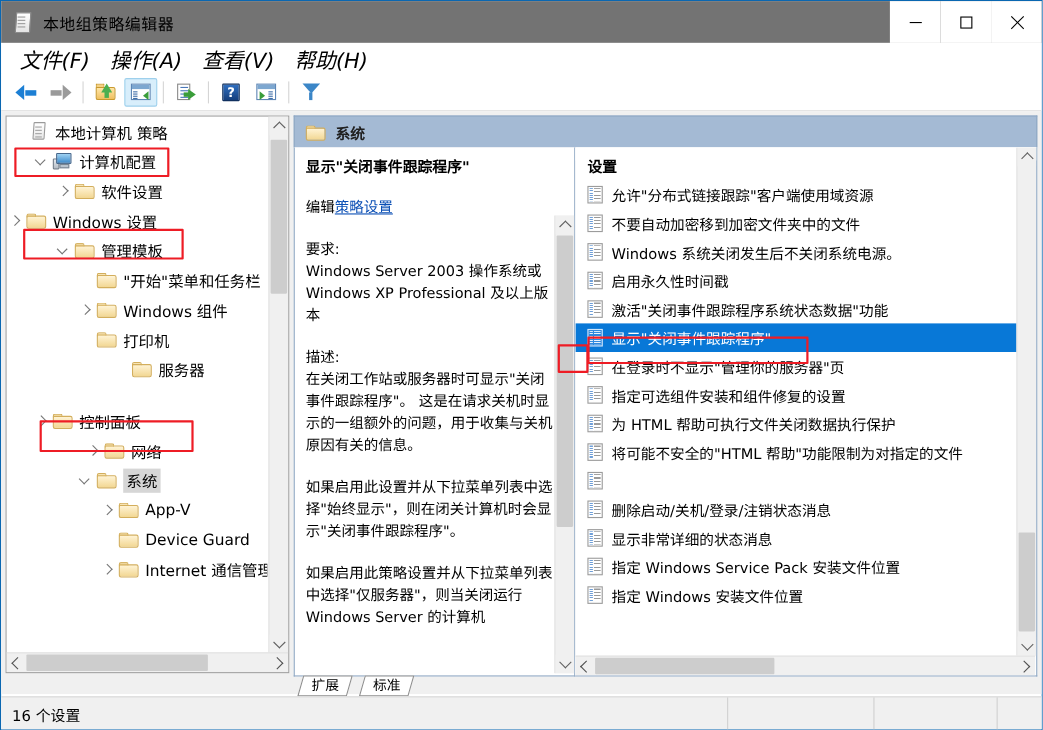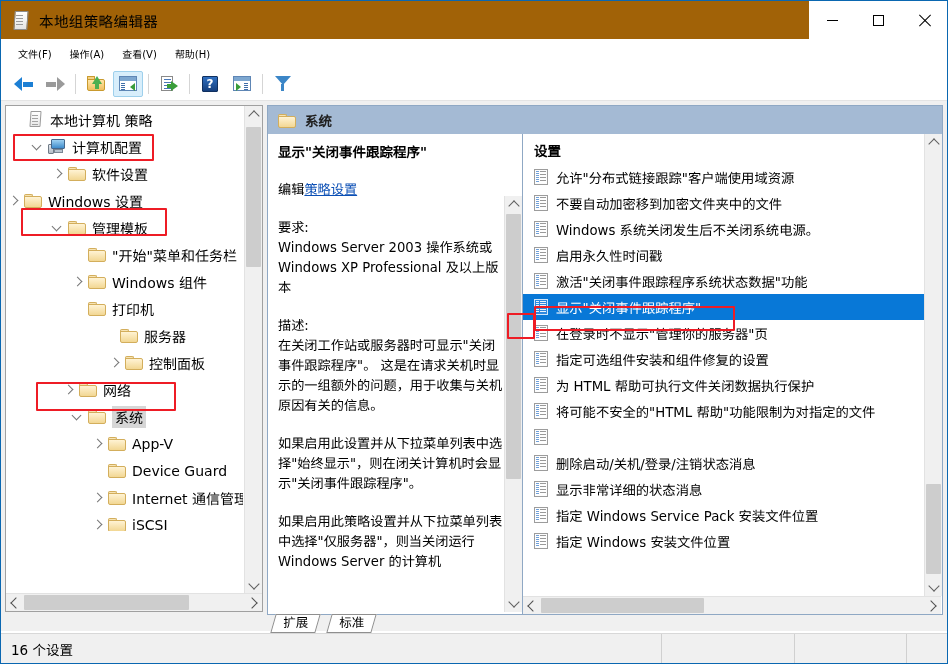--- a/index.html
+++ b/index.html
@@ -23,21 +23,21 @@
     box-sizing: border-box;
     border: 1px solid #0a67b1;
   }
 
   
   .titlebar {
     position: absolute;
     left: 0; top: 0;
     width: 946px;
     height: 38px;
-    background: #a16207;
+    background: #737373;
     display: flex;
     align-items: center;
   }
   .title-icon {
     width: 20px; height: 20px;
     margin-left: 10px; margin-right: 8px;
     position: relative;
     flex: none;
   }
   .title-icon .pg {
@@ -103,25 +103,26 @@
     position: absolute;
     left: 0; top: 38px;
     width: 946px; height: 28px;
     background: #fff;
     display: flex;
     align-items: center;
     padding-left: 8px;
     box-sizing: border-box;
   }
   .menu-item {
-    font-size: 10px;
+    font-size: 19px;
     color: #000;
     padding: 3px 9px;
     white-space: nowrap;
     cursor: default;
+    font-style: italic;
   }
 
   
   .toolbar {
     position: absolute;
     left: 0; top: 66px;
     width: 946px; height: 34px;
     background: #fff;
     display: flex;
     align-items: center;
@@ -876,31 +877,31 @@
             <span class="tree-label">打印机</span>
           </div>
           <div class="tree-row" style="padding-left: 96px;">
             <span class="tw"></span>
             <span class="folder-ic">
               <i class="ft"></i>
               <i class="fb"></i>
             </span>
             <span class="tree-label">服务器</span>
           </div>
-          <div class="tree-row" style="padding-left: 101px;">
+          <div class="tree-row" style="padding-left: 24px; margin-top: 20px;">
             <span class="tw">
               <i class="chev closed"></i>
             </span>
             <span class="folder-ic">
               <i class="ft"></i>
               <i class="fb"></i>
             </span>
             <span class="tree-label">控制面板</span>
           </div>
-          <div class="tree-row" style="padding-left: 55px;">
+          <div class="tree-row" style="padding-left: 71px;">
             <span class="tw">
               <i class="chev closed"></i>
             </span>
             <span class="folder-ic">
               <i class="ft"></i>
               <i class="fb"></i>
             </span>
             <span class="tree-label">网络</span>
           </div>
           <div class="tree-row" style="padding-left: 64px;">

